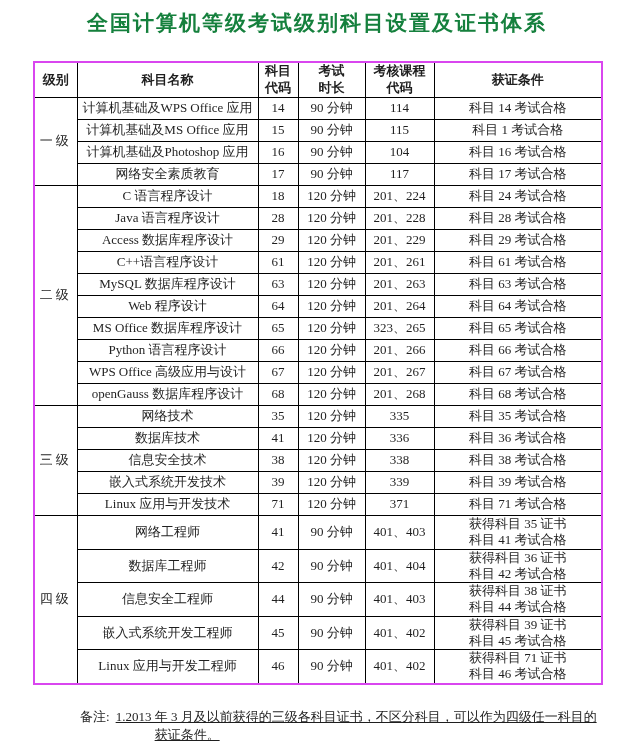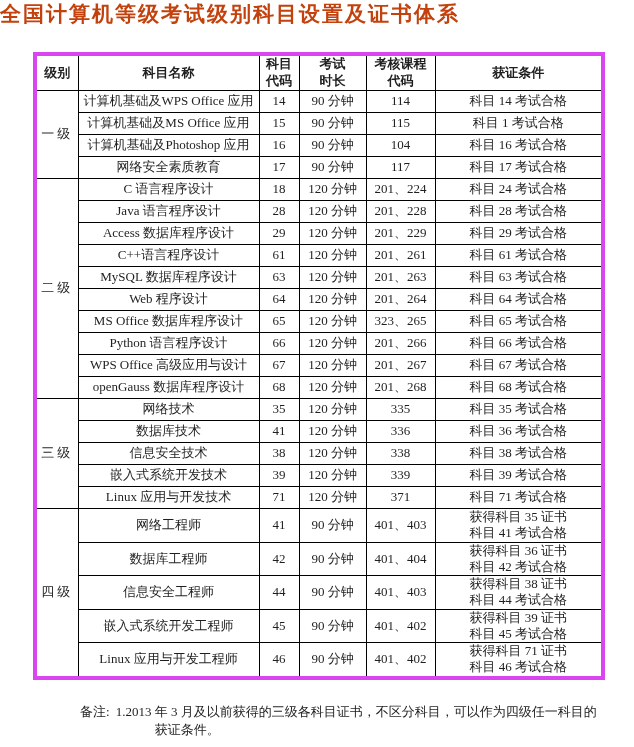--- a/index.html
+++ b/index.html
@@ -9,32 +9,34 @@
   }
   body {
     width: 634px;
     height: 747px;
     position: relative;
     font-family: "Liberation Serif", "DejaVu Serif", serif;
     color: #1f1f1f;
     overflow: hidden;
   }
   .title {
+    margin-top: 9px;
+    text-align: center;
     font-size: 21px;
     font-weight: bold;
     letter-spacing: 2px;
-    color: #c2410c;
+    color: #15803d;
     white-space: nowrap;
   }
   table.exam {
     border-collapse: collapse;
     table-layout: fixed;
     width: 568px;
     margin: 24px 0 0 33px;
-    border: 4px solid #d946ef;
+    border: 2px solid #d946ef;
   }
   table.exam th, table.exam td {
     border: 1px solid #000000;
     font-size: 13px;
     text-align: center;
     vertical-align: middle;
     padding: 0;
     line-height: 1.25;
     overflow: hidden;
   }
@@ -54,21 +56,21 @@
   }
   td.condition-cell { white-space: pre-line; }
   .note {
     display: flex;
     margin: 23px 0 0 80px;
     font-size: 13px;
     line-height: 1.45;
     color: #1f1f1f;
   }
   .note-prefix { white-space: nowrap; margin-right: 6px; }
-  .note-body { display: block; }
+  .note-body { display: block; text-decoration: underline; }
   .nline { display: block; white-space: nowrap; }
   .nline.indent { padding-left: 39px; }
 </style>
 </head>
 <body>
 
 <div class="title">全国计算机等级考试级别科目设置及证书体系</div>
 
 <table class="exam">
   <colgroup>

